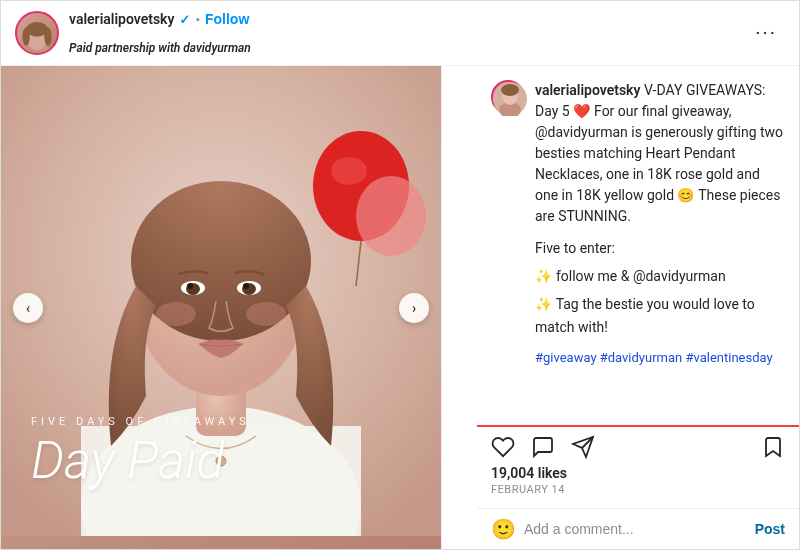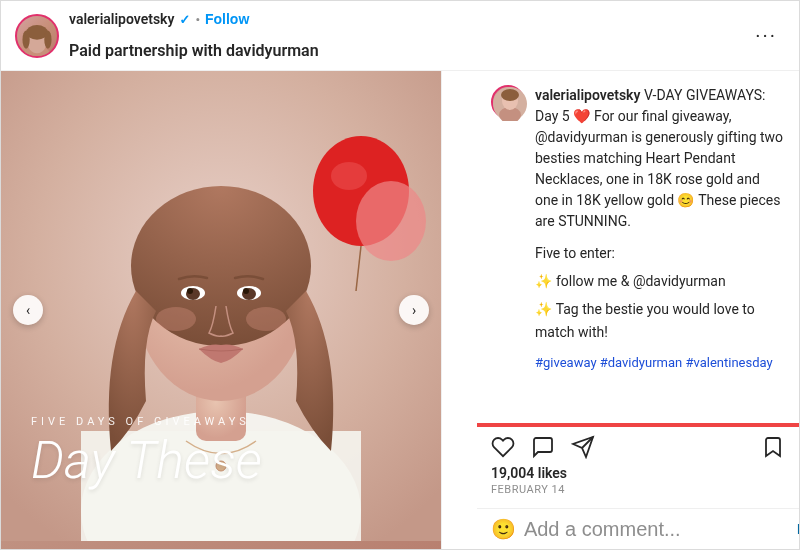--- a/index.html
+++ b/index.html
@@ -51,23 +51,24 @@
     .follow-btn {
       color: #0095f6;
       font-size: 14px;
       font-weight: 600;
       cursor: pointer;
       background: none;
       border: none;
       padding: 0;
     }
     .header-subtitle {
-      font-size: 16px;
+      font-size: 12px;
       color: #8e8e8e;
       margin-top: 14px;
+      font-style: italic;
     }
     .header-subtitle span { font-weight: 600; color: #262626; }
     .more-btn {
       font-size: 20px;
       color: #262626;
       cursor: pointer;
       padding: 4px 8px;
       letter-spacing: 2px;
     }
 
@@ -201,21 +202,21 @@
     .caption-section p { margin-bottom: 4px; }
     .caption-hashtags {
       margin-top: 8px;
       font-size: 13px;
       color: #1d4ed8;
     }
 
     
     .action-bar {
       padding: 8px 14px 4px 14px;
-      border-top: 4px solid #ef4444;
+      border-top: 2px solid #ef4444;
     }
     .action-icons {
       display: flex;
       align-items: center;
       gap: 16px;
       margin-bottom: 6px;
     }
     .action-icon {
       cursor: pointer;
       color: #262626;
@@ -245,21 +246,21 @@
       display: flex;
       align-items: center;
       padding: 8px 14px;
       border-top: 1px solid #efefef;
       gap: 8px;
     }
     .comment-input {
       flex: 1;
       border: none;
       outline: none;
-      font-size: 20px;
+      font-size: 14px;
       color: #6d28d9;
       background: transparent;
     }
     .comment-input::placeholder { color: #8e8e8e; }
     .emoji-btn { font-size: 20px; cursor: pointer; }
 
     
     .icon-svg { width: 24px; height: 24px; fill: none; stroke: #262626; stroke-width: 1.8; }
     .icon-svg-bookmark { width: 24px; height: 24px; fill: none; stroke: #262626; stroke-width: 1.8; }
 
@@ -358,21 +359,21 @@
 
         <ellipse cx="360" cy="120" rx="48" ry="55" fill="#dd2222"></ellipse>
         <ellipse cx="348" cy="105" rx="18" ry="14" fill="#ee5555" opacity="0.5"></ellipse>
         <line x1="360" y1="175" x2="355" y2="220" stroke="#996644" stroke-width="1.5"></line>
 
         <ellipse cx="390" cy="150" rx="35" ry="40" fill="#ee8888" opacity="0.7"></ellipse>
       </svg>
 
       <div class="image-text-overlay">
         <div class="image-subtitle">FIVE DAYS OF GIVEAWAYS</div>
-        <div class="image-title">Day These</div>
+        <div class="image-title">Day Paid</div>
       </div>
 
       <div class="nav-arrow-left">‹</div>
       <div class="nav-arrow">›</div>
     </div>
   </div>
 
   <div class="post-right-panel">
 
     <div class="post-caption-area">

